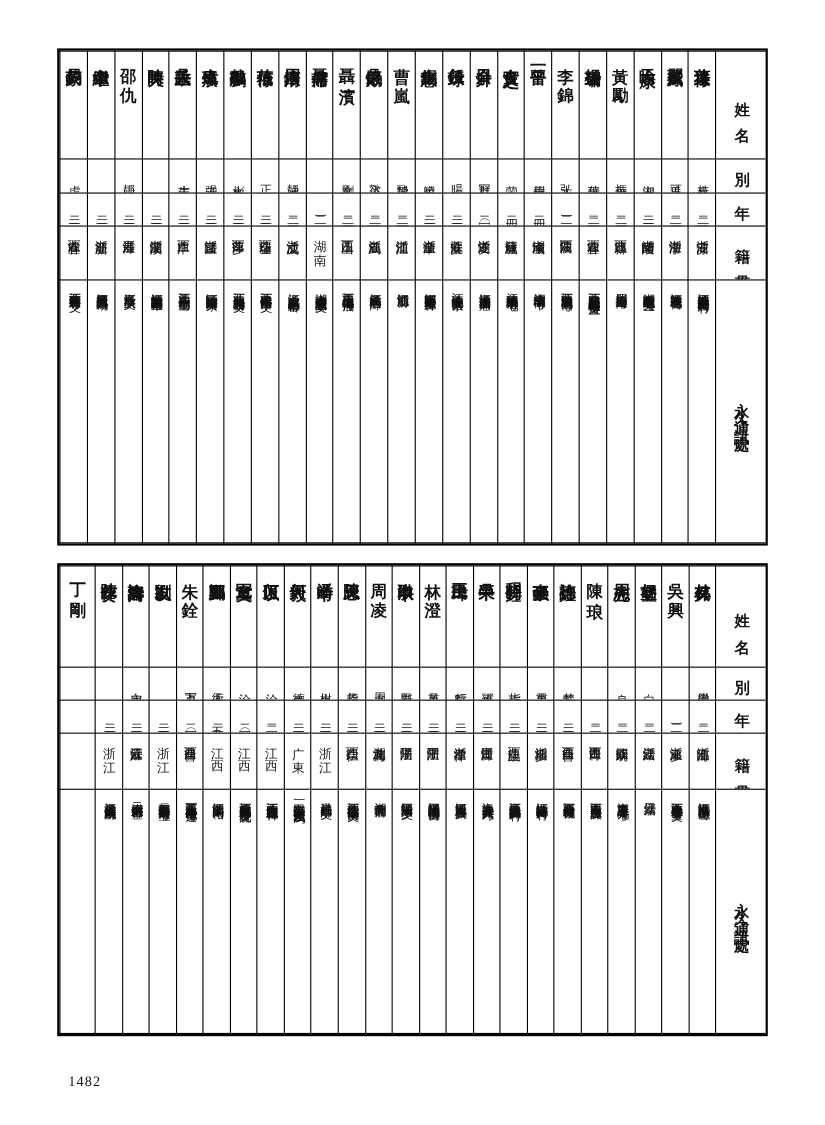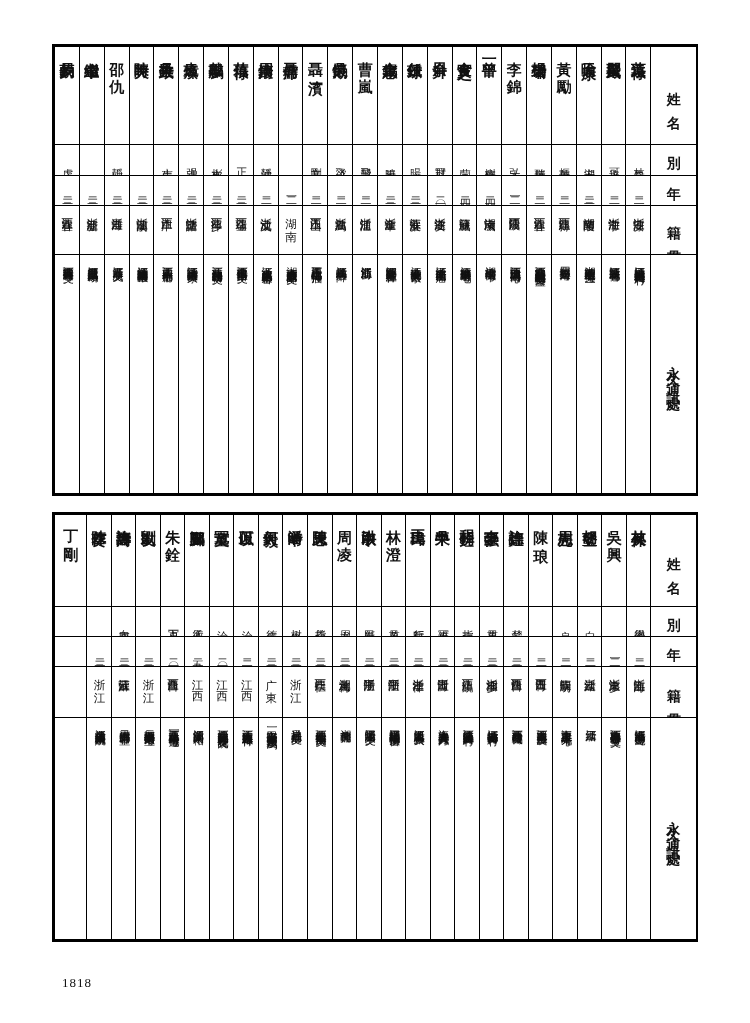--- a/index.html
+++ b/index.html
@@ -1435,14 +1435,14 @@
             <td class="lastcol hdr-addr">
               <div class="cell-inner center">
                 <span class="vt">永久通訊處</span>
               </div>
             </td>
           </tr>
       </tbody>
     </table>
   </div>
 
-  <div class="folio">1818</div>
+  <div class="folio">1482</div>
 </div>
 
 </body></html>

